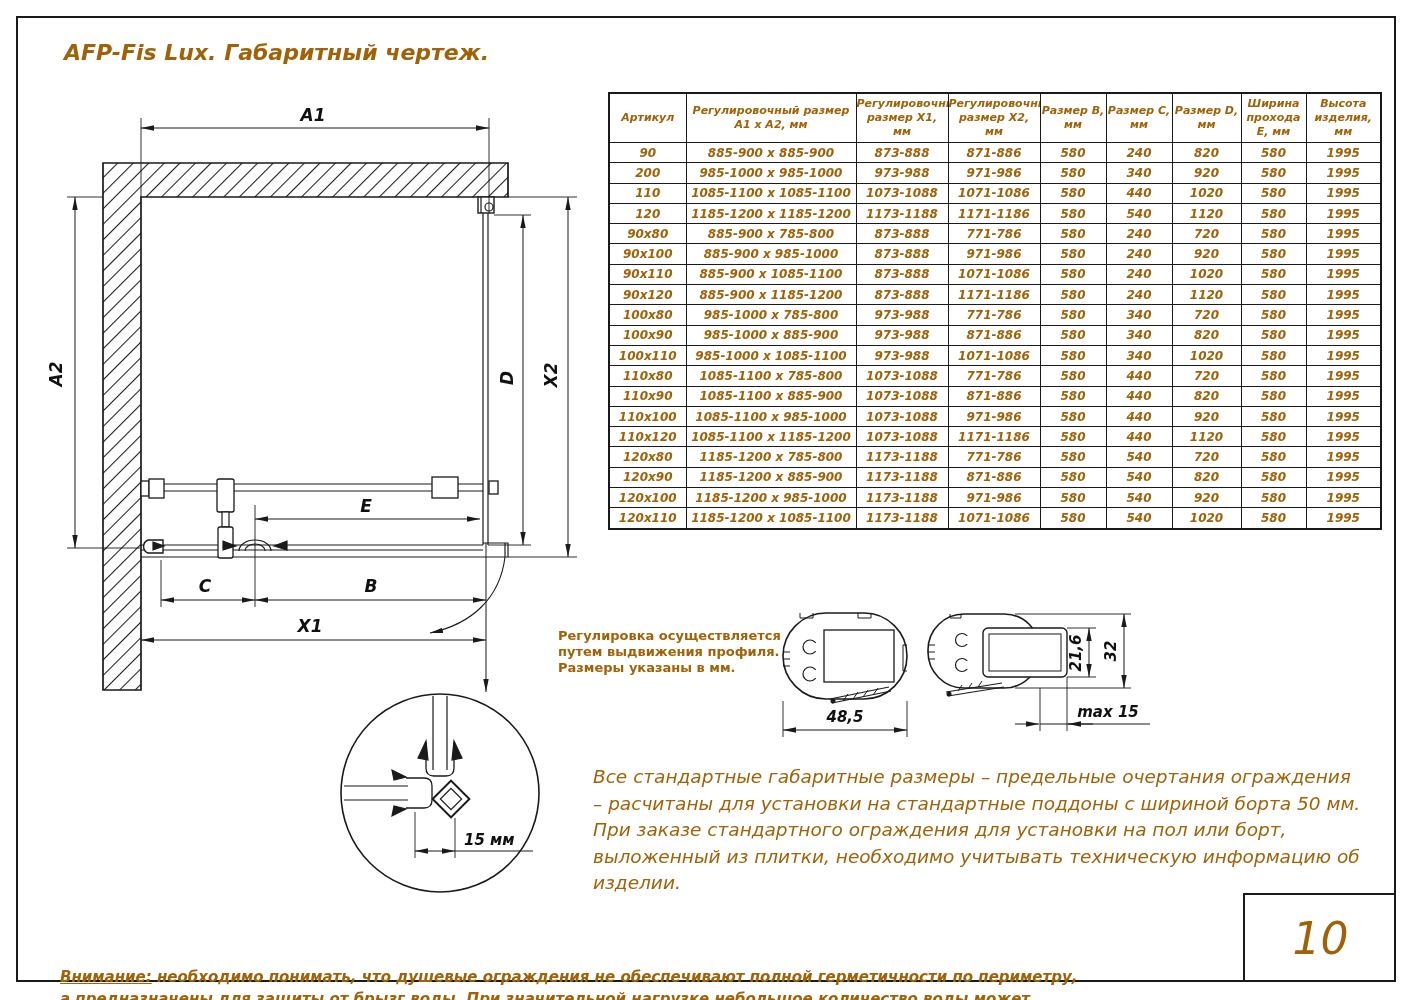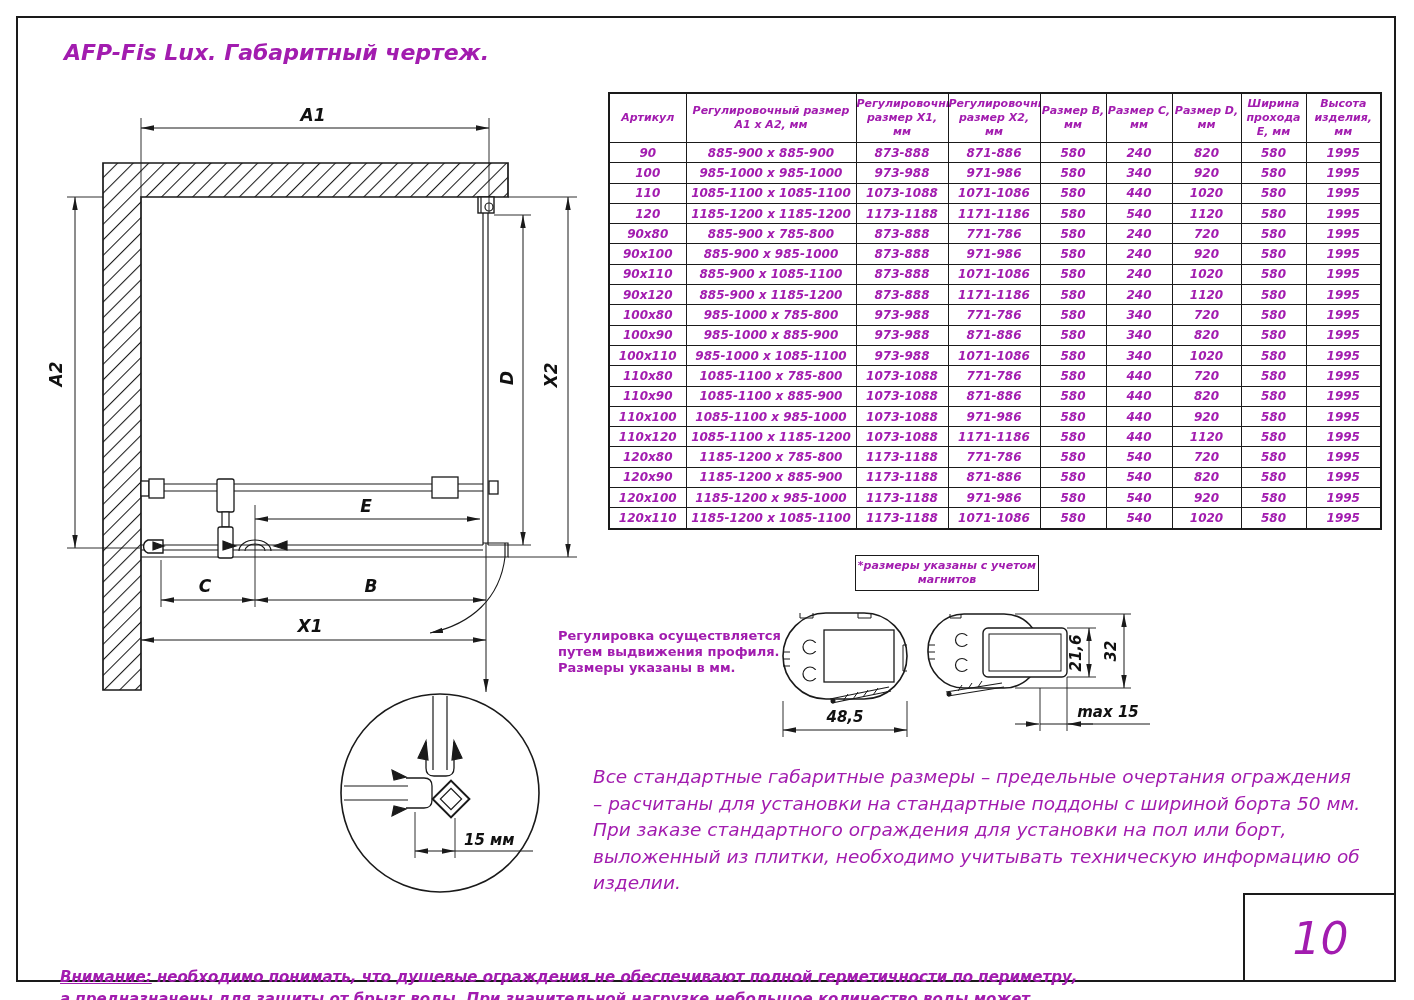--- a/index.html
+++ b/index.html
@@ -1,17 +1,17 @@
 <!DOCTYPE html>
 <html><head>
 <meta charset="utf-8">
 <style>
   html,body{margin:0;padding:0;background:#e8e8e8;}
   .page{position:relative;width:1414px;height:1000px;background:#fff;overflow:hidden;
-        font-family:"DejaVu Sans",sans-serif;color:#a21caf;}
+        font-family:"DejaVu Sans",sans-serif;color:#a16207;}
   .frame{position:absolute;left:16px;top:16px;width:1380px;height:966px;
          border:2.5px solid #1a1a1a;box-sizing:border-box;}
   .title{position:absolute;left:64px;top:40px;font-size:22px;font-weight:bold;font-style:italic;}
   .art{position:absolute;left:0;top:0;width:1414px;height:1000px;pointer-events:none;}
   .art text{font-family:"DejaVu Sans",sans-serif;font-style:italic;font-weight:bold;
             font-size:17px;fill:#111;}
   .art text.small{font-size:15px;}
   
   .size-table{position:absolute;left:608px;top:92px;border-collapse:collapse;table-layout:fixed;
               width:772px;}
@@ -271,21 +271,21 @@
           <td>885-900 x 885-900</td>
           <td>873-888</td>
           <td>871-886</td>
           <td>580</td>
           <td>240</td>
           <td>820</td>
           <td>580</td>
           <td>1995</td>
         </tr>
         <tr>
-          <td>100</td>
+          <td>200</td>
           <td>985-1000 x 985-1000</td>
           <td>973-988</td>
           <td>971-986</td>
           <td>580</td>
           <td>340</td>
           <td>920</td>
           <td>580</td>
           <td>1995</td>
         </tr>
         <tr>
@@ -471,21 +471,20 @@
           <td>1071-1086</td>
           <td>580</td>
           <td>540</td>
           <td>1020</td>
           <td>580</td>
           <td>1995</td>
         </tr>
       </tbody>
   </table>
 
-  <div class="footnote-box">*размеры указаны с учетом магнитов</div>
 
   <div class="adjust-note">
     <div>Регулировка осуществляется</div>
     <div>путем выдвижения профиля.</div>
     <div>Размеры указаны в мм.</div>
   </div>
 
   <div class="paragraph">Все стандартные габаритные размеры – предельные очертания ограждения – расчитаны для установки на стандартные поддоны с шириной борта 50 мм. При заказе стандартного ограждения для установки на пол или борт, выложенный из плитки, необходимо учитывать техническую информацию об изделии.</div>
 
   <div class="warning">

